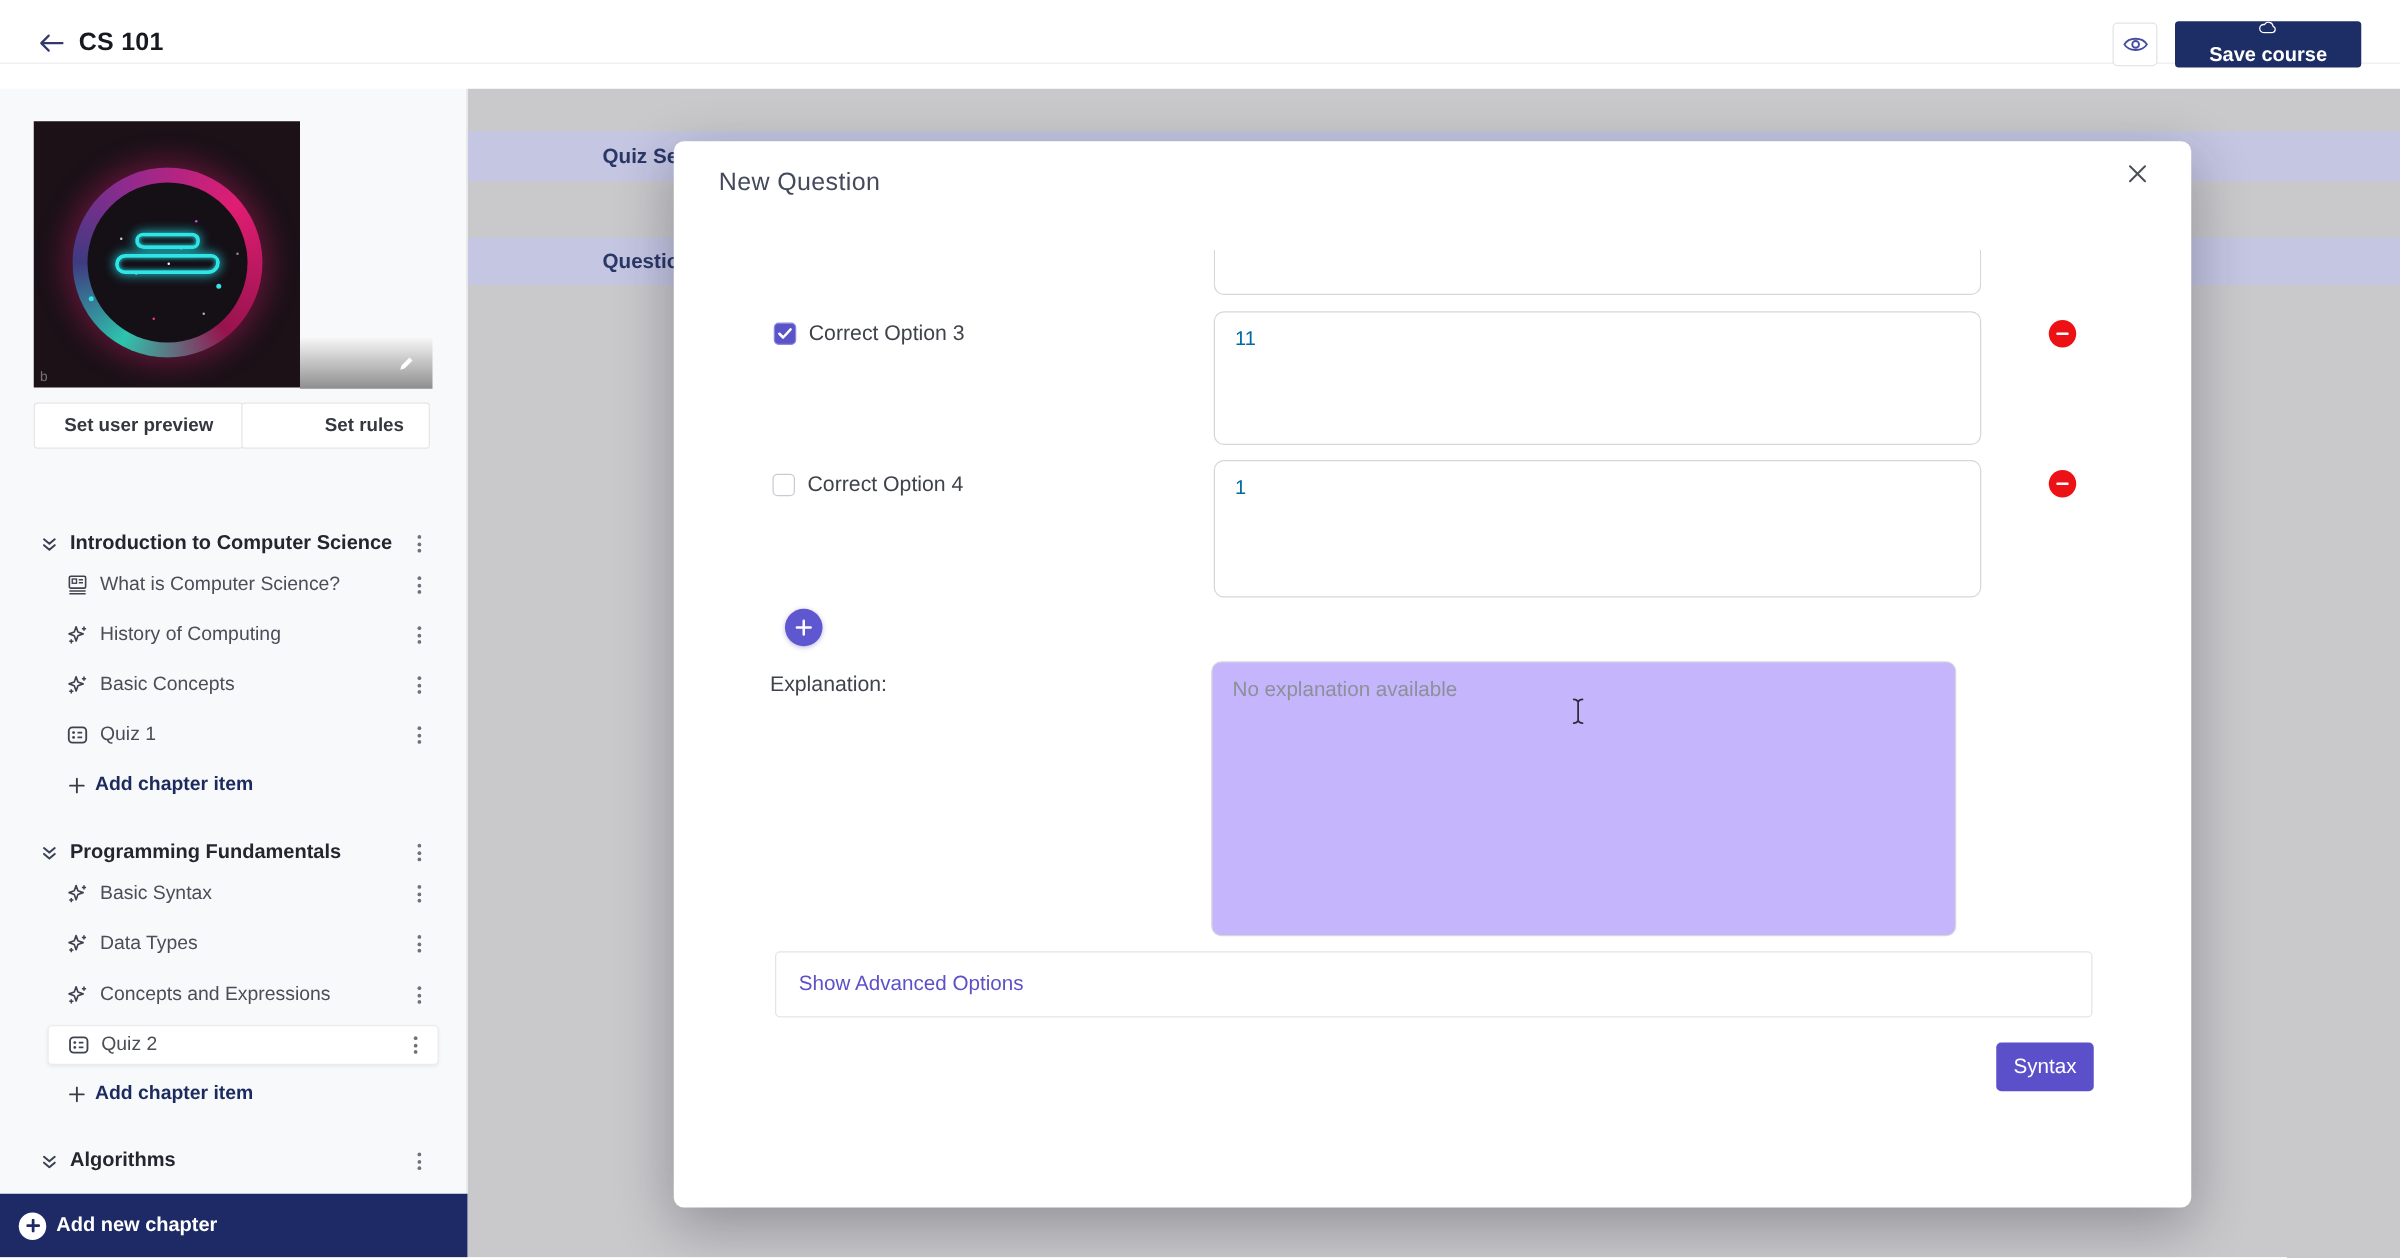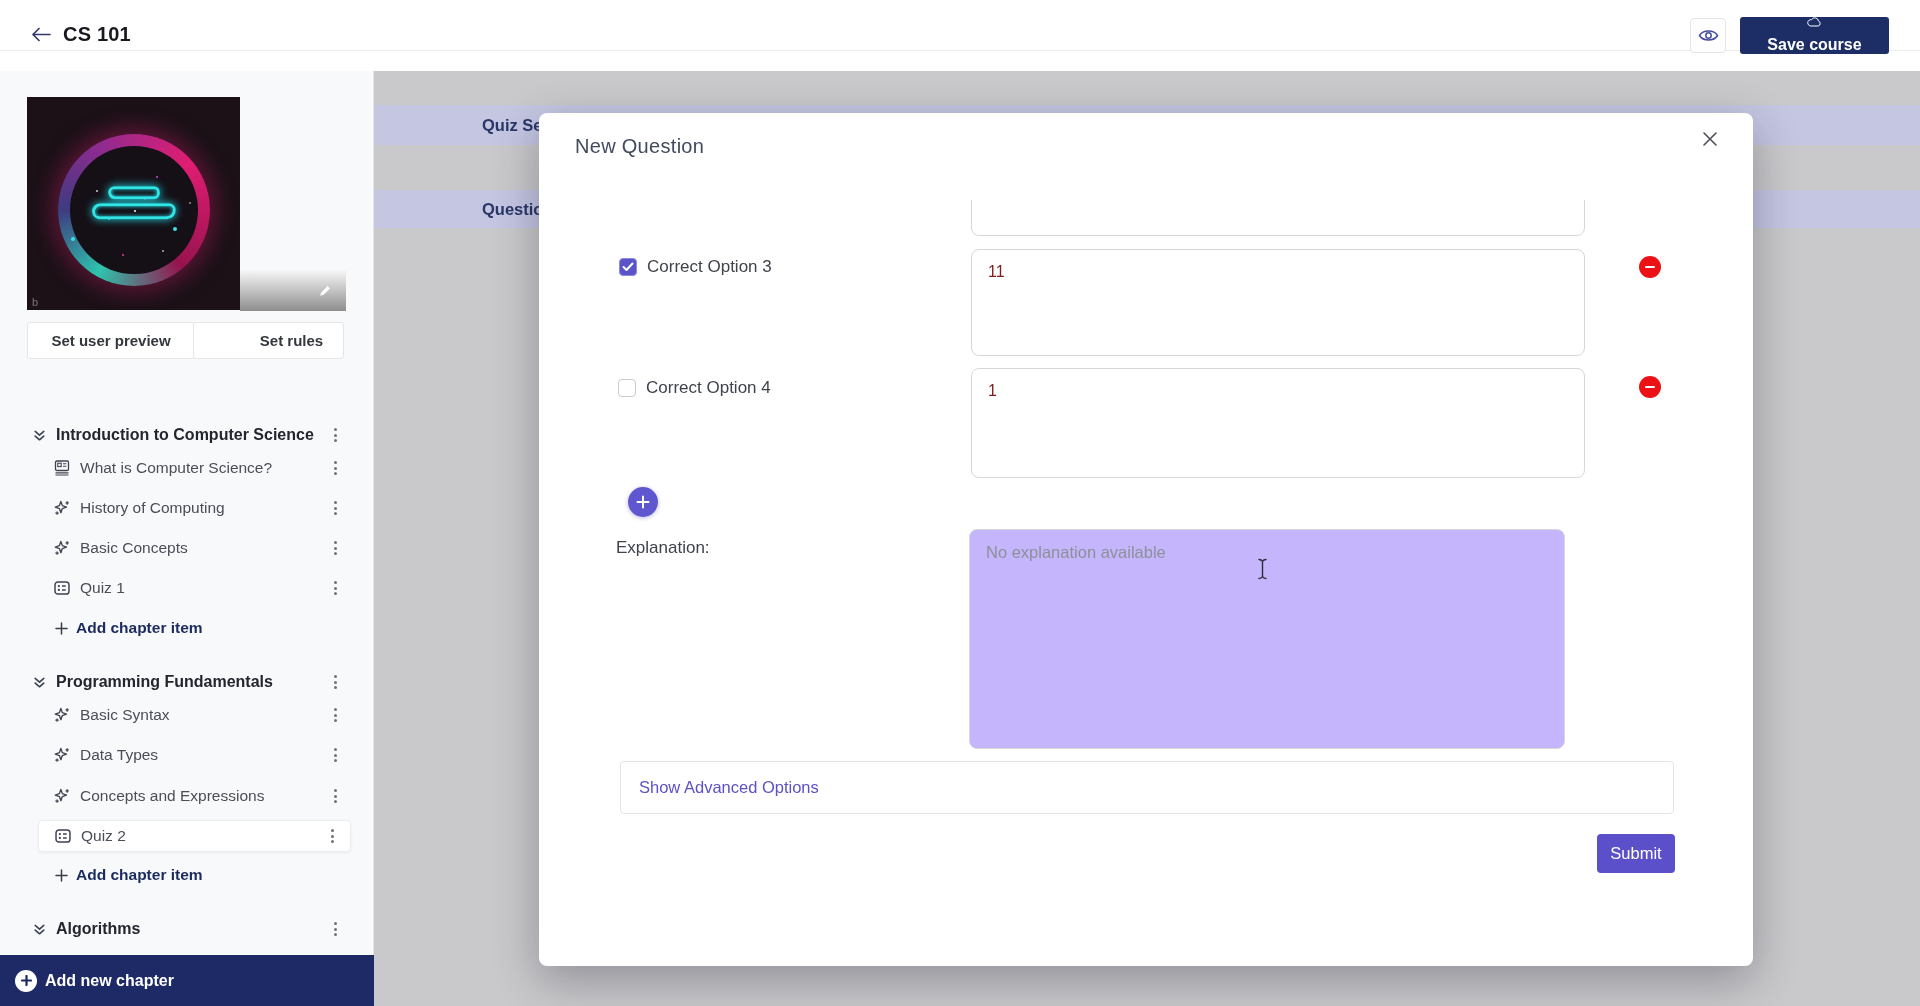--- a/index.html
+++ b/index.html
@@ -81,21 +81,21 @@
                  display:flex; align-items:center; justify-content:center; cursor:pointer; color:#4b4f58; }
 
   .clip-box { position:absolute; left:432px; top:87px; width:614px; height:37px; overflow:hidden; }
   .clip-box .inner { position:absolute; left:0; top:-40px; width:614px; height:76px; border:1px solid #d7d7da; border-radius:8px; }
 
   .opt-check { position:absolute; width:18px; height:18px; border-radius:4px; cursor:pointer; }
   .opt-check.checked { background:#5b54c9; border:1px solid #8d88e0; display:flex; align-items:center; justify-content:center; }
   .opt-check.unchecked { background:#fff; border:1.5px solid #c9cbd2; }
   .opt-label { position:absolute; font-size:17px; color:#3f434b; line-height:20px; }
   .opt-area { position:absolute; left:432px; width:614px; border:1px solid #d7d7da; border-radius:8px; resize:none;
-              font-family:inherit; font-size:16px; color:#7f1d1d; padding:12px 16px; line-height:20px; outline:none; background:#fff; }
+              font-family:inherit; font-size:16px; color:#0369a1; padding:12px 16px; line-height:20px; outline:none; background:#fff; }
   .minus-btn { position:absolute; left:1100px; width:22px; height:22px; border-radius:50%; background:#ec1115;
                border:none; display:flex; align-items:center; justify-content:center; cursor:pointer; }
   .minus-btn i { width:10px; height:2.6px; background:#fff; border-radius:2px; }
   .plus-btn { position:absolute; left:89px; top:374px; width:30px; height:30px; border-radius:50%; background:#5f57cf;
               border:none; display:flex; align-items:center; justify-content:center; cursor:pointer;
               box-shadow:0 1px 4px rgba(60,50,170,.35); }
   .expl-label { position:absolute; left:77px; top:425px; font-size:17px; color:#3f434b; }
   .expl-area { position:absolute; left:430px; top:416px; width:596px; height:220px; border:1px solid #d7d7da;
                border-radius:8px; resize:none; font-family:inherit; font-size:16.5px; color:#3b3e44;
                padding:13px 16px; outline:none; background:#c4b5fd; }
@@ -387,21 +387,21 @@
       </svg>
     </button>
 
     <div class="expl-label">Explanation:</div>
     <textarea class="expl-area" placeholder="No explanation available" style=""></textarea>
 
     <div class="adv-box">
       <button class="adv-link">Show Advanced Options</button>
     </div>
 
-    <button class="submit-btn">Submit</button>
+    <button class="submit-btn">Syntax</button>
   </div>
 
   <div class="cursor-ibeam">
     <svg width="13" height="22" viewBox="0 0 13 22">
       <path d="M3 1.5 C5 1.5 6 2.5 6.5 3.5 C7 2.5 8 1.5 10 1.5 M6.5 3.5 V18.5 M3 20.5 C5 20.5 6 19.5 6.5 18.5 C7 19.5 8 20.5 10 20.5" stroke="#2c2f36" stroke-width="1.4" fill="none" stroke-linecap="round"></path>
     </svg>
   </div>
 
 </div>
 

